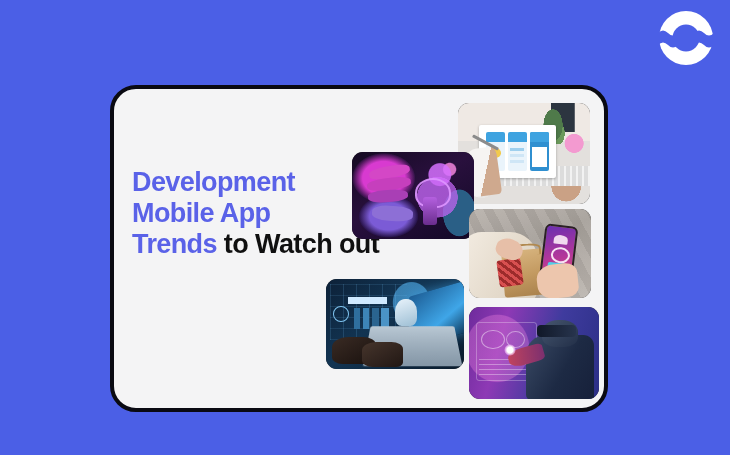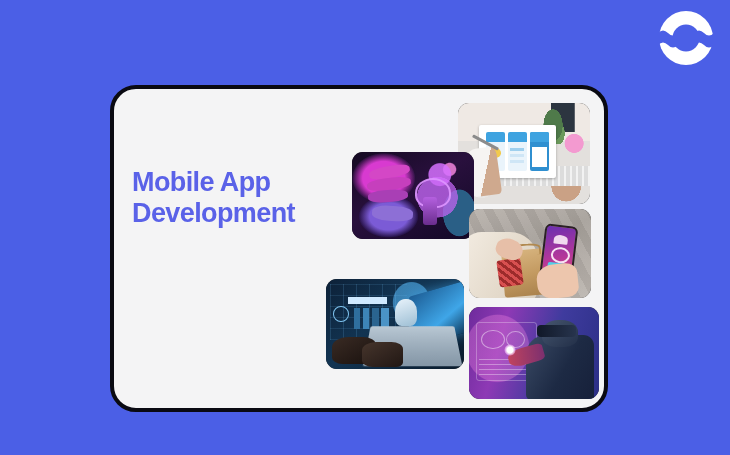--- a/index.html
+++ b/index.html
@@ -274,22 +274,23 @@
         </mask>
       </defs>
       <rect width="56" height="56" fill="#4b5fe6"></rect>
       <rect width="56" height="56" fill="#ffffff" mask="url(#m)"></rect>
     </svg>
   </div>
 
   <div id="card">
 
     <div id="headline">
+      <span class="ln accent">Development</span>
       <span class="ln accent">Mobile App</span>
-      <span class="ln accent">Development</span>
+      <span class="ln"><span class="accent">Trends</span><span class="plain"> to Watch out</span></span>
     </div>
 
     <div class="photo" id="p1">
       <div class="inner">
         <div class="board">
           <div class="scr"></div>
           <div class="scr"></div>
           <div class="scr"></div>
         </div>
         <div class="arm"></div>

